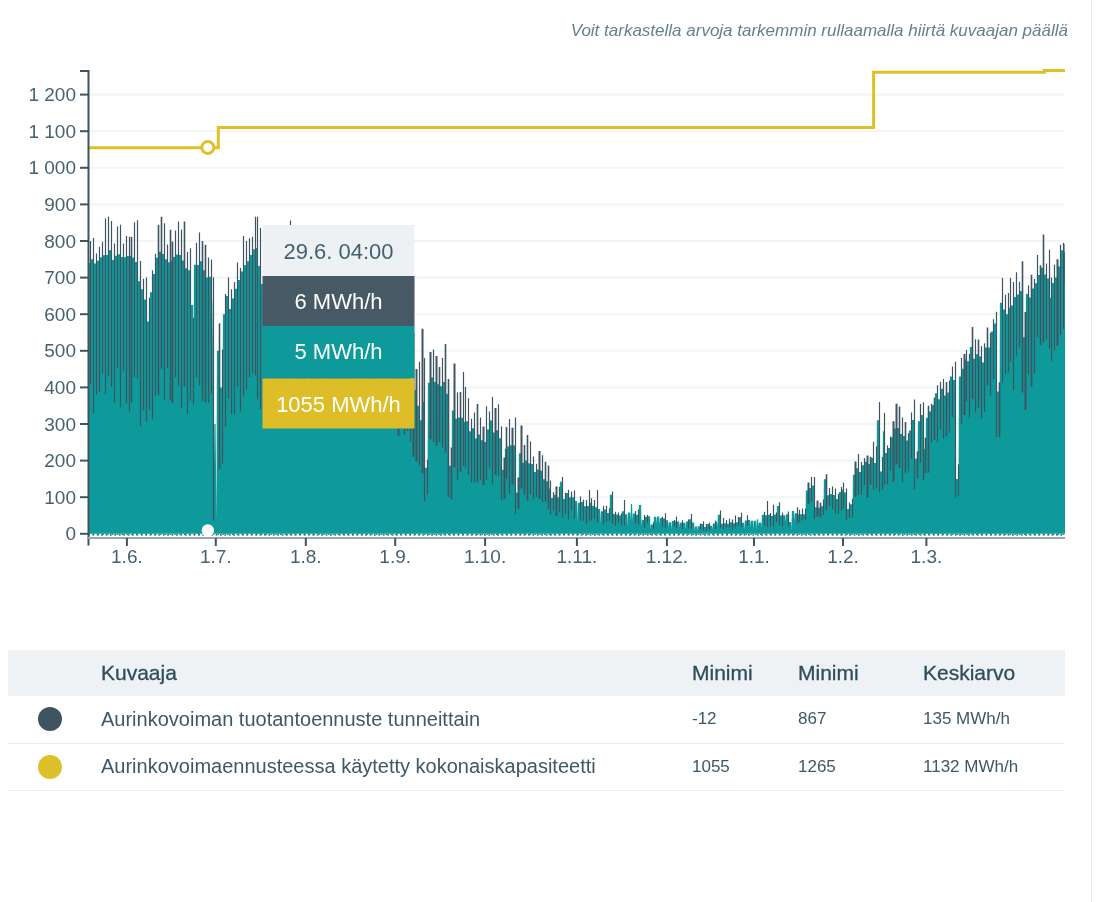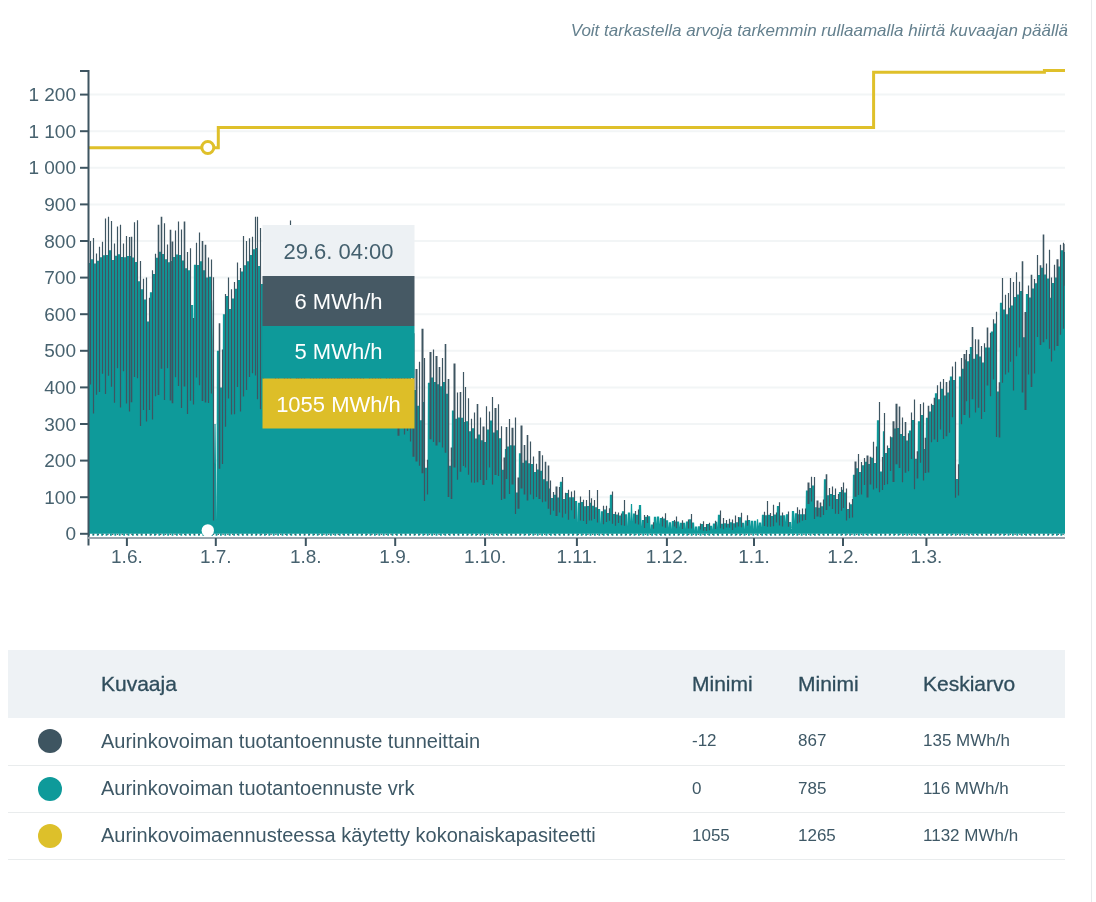--- a/index.html
+++ b/index.html
@@ -1,20 +1,20 @@
 <!DOCTYPE html>
 <html><head>
 <meta charset="utf-8">
 <style>
 * { margin:0; padding:0; box-sizing:border-box; }
 body { width:1096px; height:902px; background:#fff; font-family:"Liberation Sans", sans-serif; position:relative; overflow:hidden; }
 .note { position:absolute; top:21px; right:28px; font-style:italic; font-size:17px; color:#64808e;margin-left:8px; }
 .edge { position:absolute; left:1091px; top:0; width:1px; height:902px; background:#e8eaec; }
 table.t { position:absolute; left:8px; top:650px; width:1057px; border-collapse:collapse; color:#3e5866; font-size:20px; }
-table.t th { background:#eef2f5; font-weight:normal; color:#2f4d5c; -webkit-text-stroke:0.3px #2f4d5c; text-align:left; height:68px; padding:0; font-size:21px; }
+table.t th { background:#eef2f5; font-weight:normal; color:#2f4d5c; -webkit-text-stroke:0.3px #2f4d5c; text-align:left; height:46px; padding:0; font-size:21px; }
 table.t td { border-bottom:1px solid #e9eced; height:47px; padding:0; }
 .dot { width:24px; height:24px; border-radius:50%; margin-left:30px; }
 table.t td.v { font-size:17px; }
 </style>
 </head>
 <body>
 <svg width="1096" height="620" viewBox="0 0 1096 620" font-family="Liberation Sans, sans-serif" style="position:absolute;left:0;top:0">
 <line x1="89.0" y1="497.2" x2="1065.0" y2="497.2" stroke="#f2f5f6" stroke-width="2"></line>
 <line x1="89.0" y1="460.6" x2="1065.0" y2="460.6" stroke="#f2f5f6" stroke-width="2"></line>
 <line x1="89.0" y1="424.0" x2="1065.0" y2="424.0" stroke="#f2f5f6" stroke-width="2"></line>
@@ -118,29 +118,20 @@
         <td>
           <div class="dot" style="background:#3e5561"></div>
         </td>
         <td>Aurinkovoiman tuotantoennuste tunneittain</td>
         <td class="v">-12</td>
         <td class="v">867</td>
         <td class="v">135 MWh/h</td>
       </tr>
 <tr>
         <td>
-          <div class="dot" style="background:#0e9a9a"></div>
-        </td>
-        <td>Aurinkovoiman tuotantoennuste vrk</td>
-        <td class="v">0</td>
-        <td class="v">785</td>
-        <td class="v">116 MWh/h</td>
-      </tr>
-<tr>
-        <td>
           <div class="dot" style="background:#ddc02a"></div>
         </td>
         <td>Aurinkovoimaennusteessa käytetty kokonaiskapasiteetti</td>
         <td class="v">1055</td>
         <td class="v">1265</td>
         <td class="v">1132 MWh/h</td>
       </tr>
 </tbody>
   </table>
 

